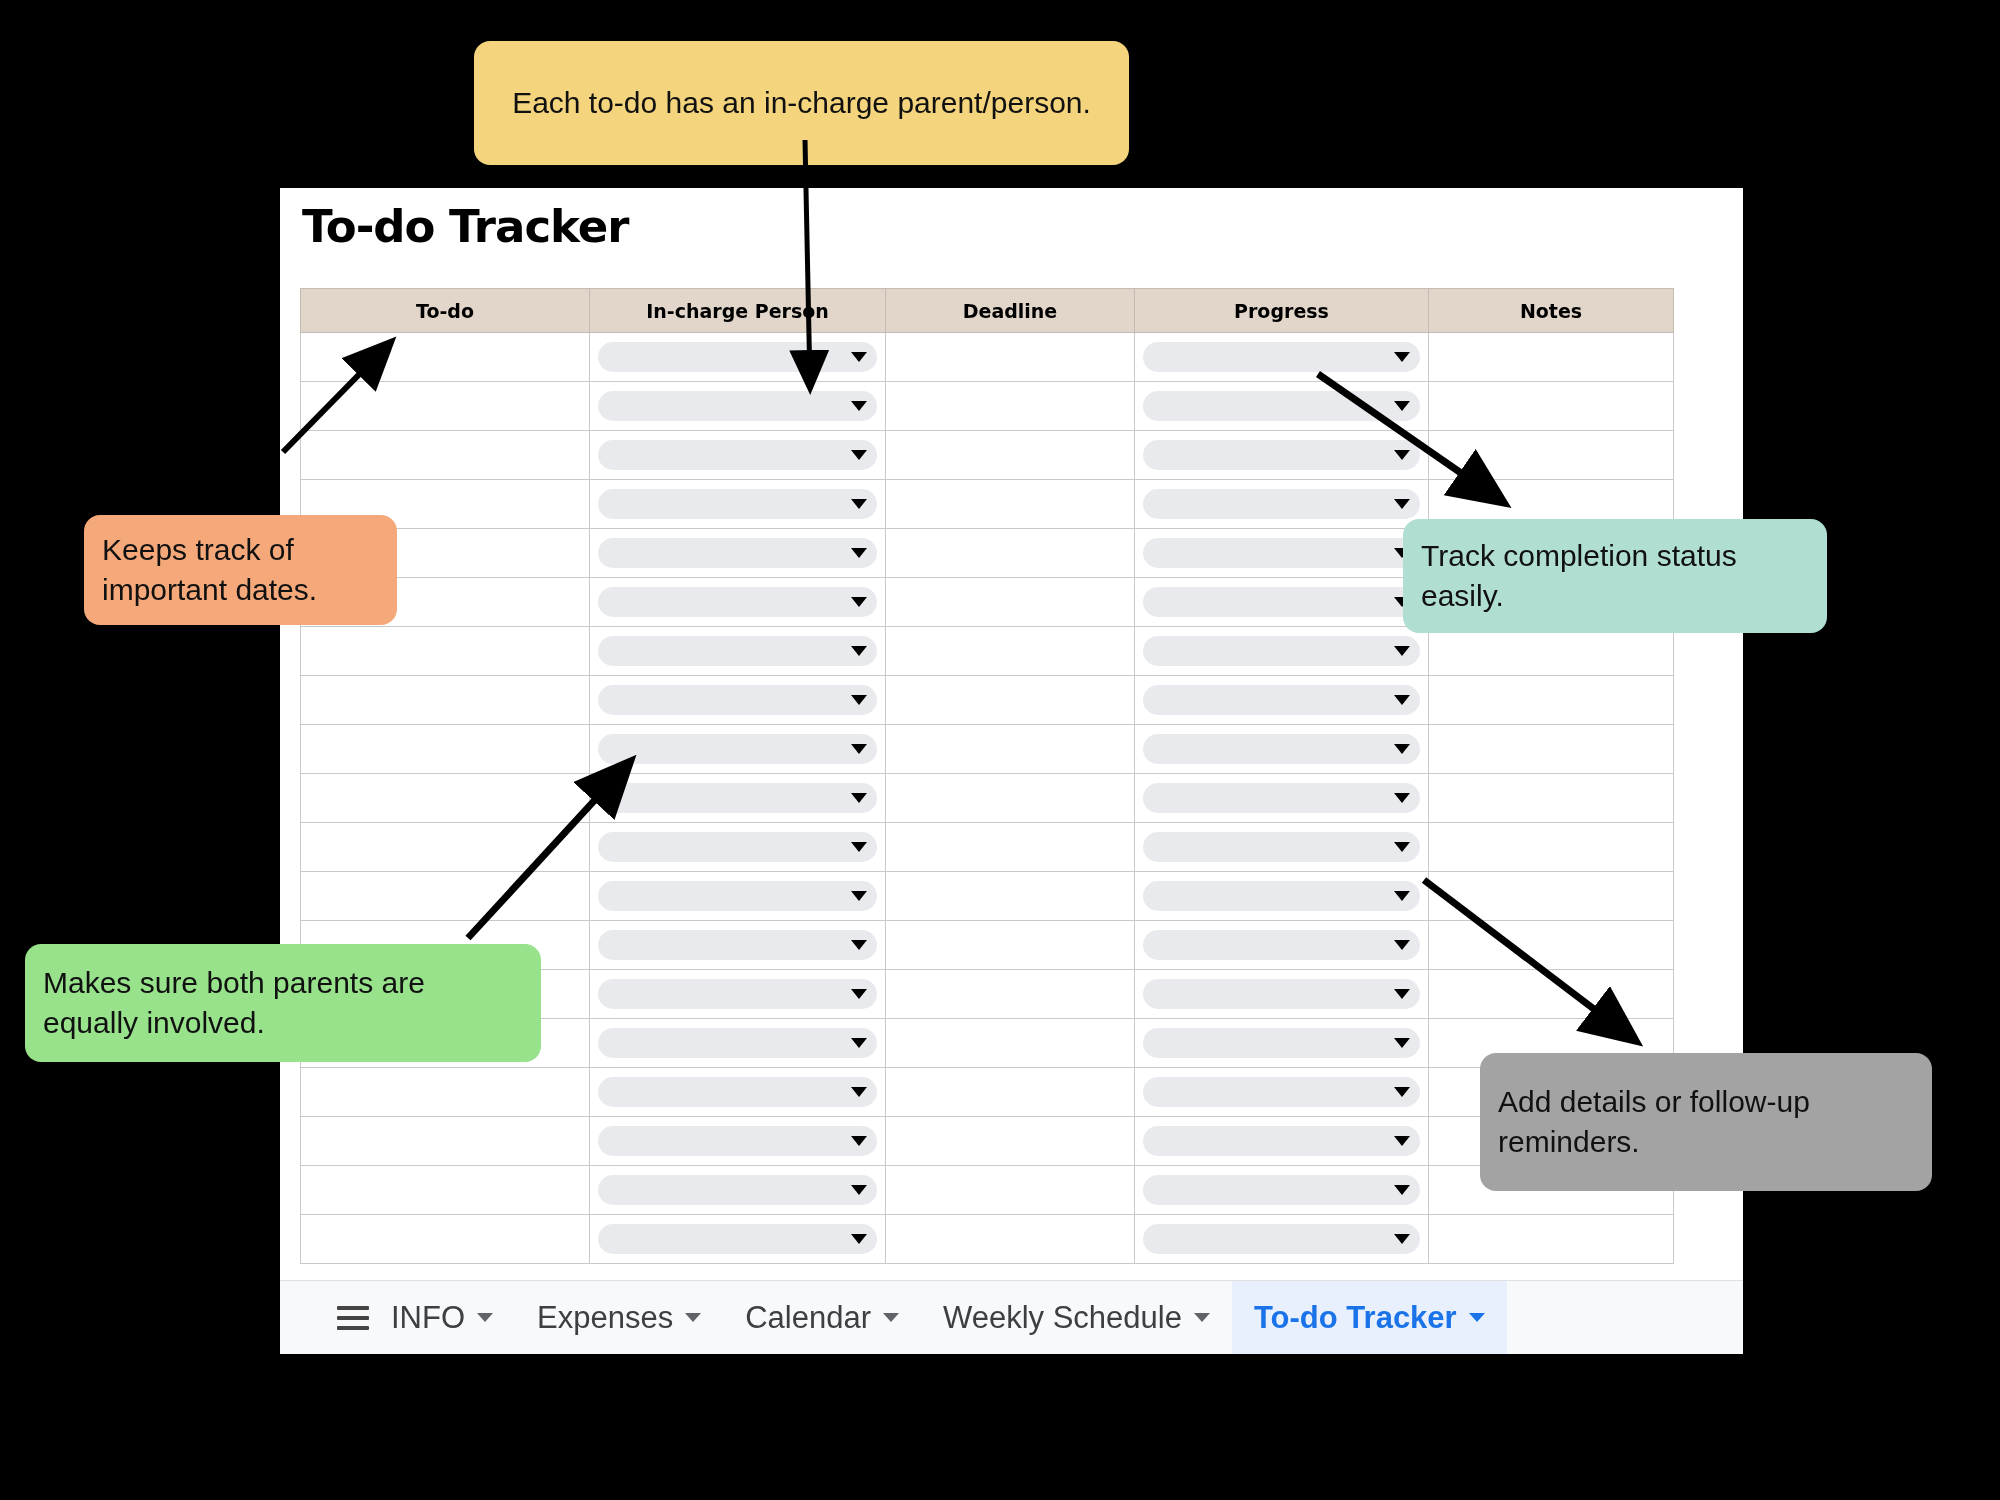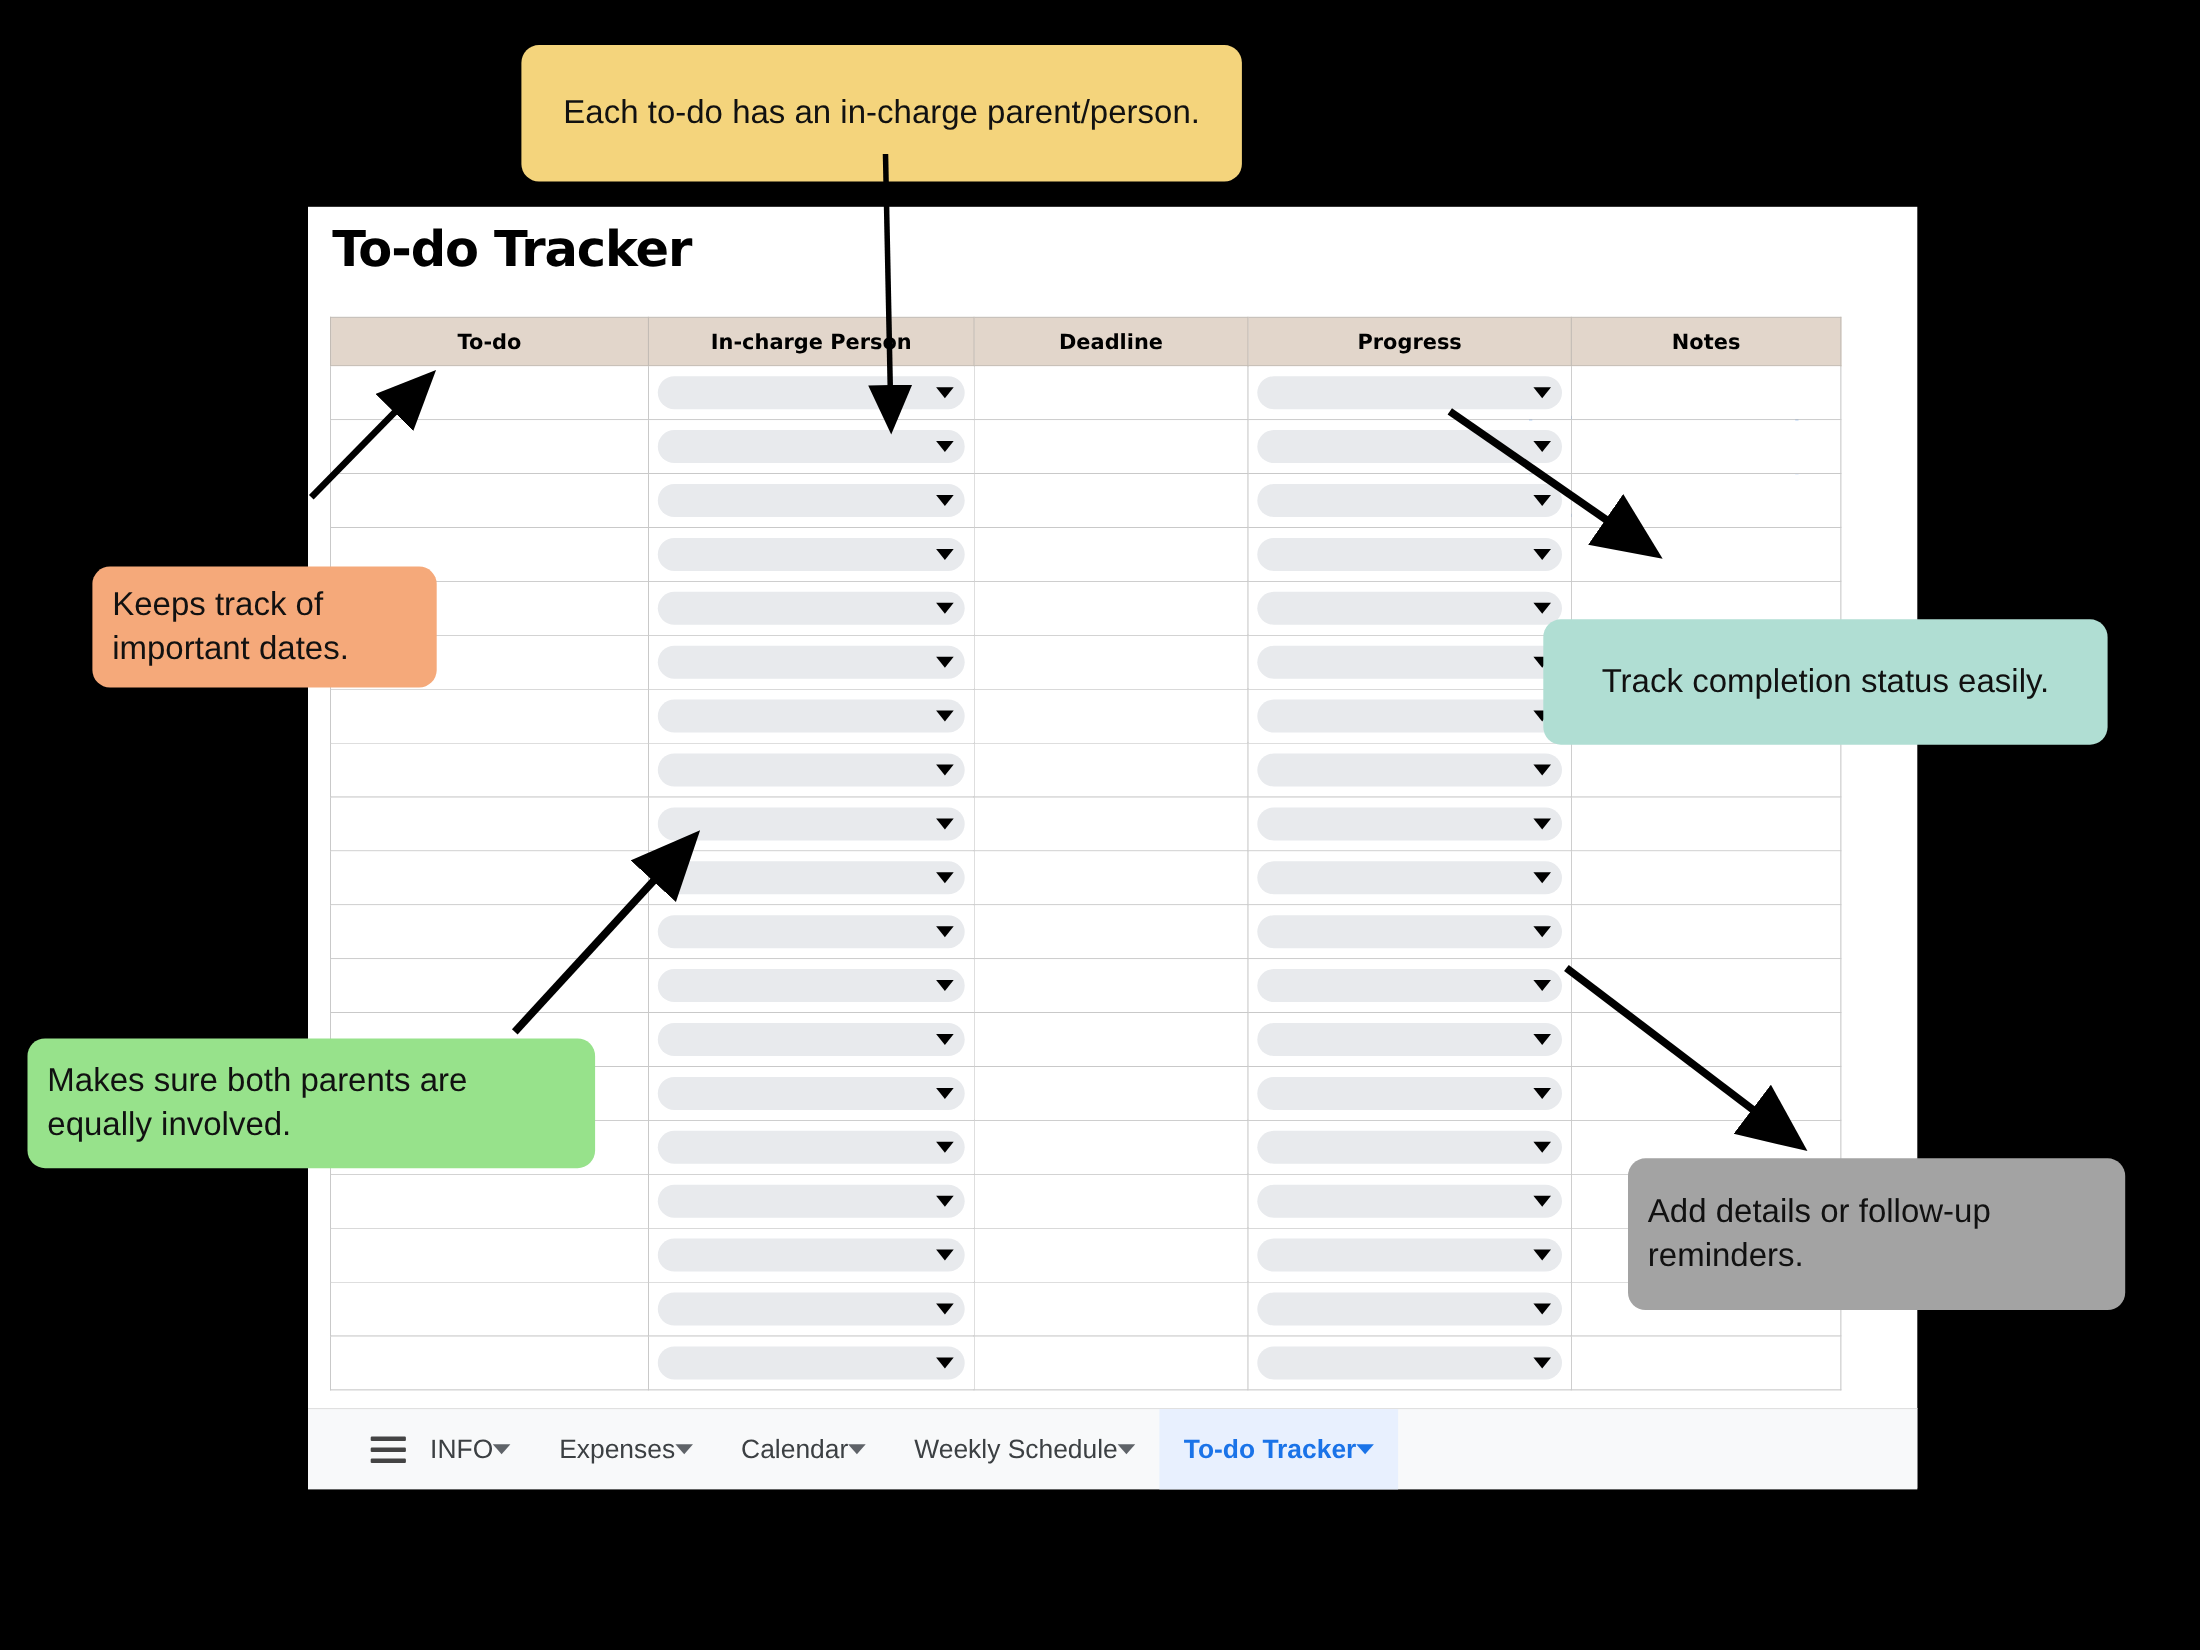--- a/index.html
+++ b/index.html
@@ -41,36 +41,36 @@
   .arr{position:absolute;top:50%;transform:translateY(-50%);width:0;height:0;
        border-left:8px solid transparent;border-right:8px solid transparent;}
   .arr-dark{border-top:10px solid #000;right:18px;}
   .arr-grey{border-top:9px solid #7b7b7b;right:20px;}
 
   
   #tabbar{position:absolute;left:280px;top:1280px;width:1463px;height:73px;
           background:#f8f9fa;border-top:1px solid #e0e0e0;display:flex;align-items:center;}
   #hamb{margin-left:57px;width:32px;display:flex;flex-direction:column;gap:6px;}
   #hamb i{display:block;height:4px;background:#444;border-radius:1px;}
-  .tab{display:flex;align-items:center;padding:0 22px;height:73px;
-       font-size:24px;color:#3c4043;font-family:"Liberation Sans",sans-serif;}
+  .tab{display:flex;align-items:center;gap:12px;padding:0 22px;height:73px;
+       font-size:31px;color:#3c4043;font-family:"Liberation Sans",sans-serif;}
   .tab.active{background:#e8f0fe;color:#1a73e8;font-weight:bold;}
   .tabarr{width:0;height:0;border-left:8px solid transparent;border-right:8px solid transparent;
           border-top:9px solid #5f6368;}
   .tab.active .tabarr{border-top-color:#1a73e8;}
 
   
   .callout{position:absolute;border-radius:16px;text-align:left;
            font-family:"Liberation Sans",sans-serif;font-size:30px;line-height:1.33;
            color:#111;display:flex;align-items:center;justify-content:center;
            box-sizing:border-box;padding:10px 18px;}
   #co-yellow{left:474px;top:41px;width:655px;height:124px;background:#f4d47c;}
   #co-orange{left:84px;top:515px;width:313px;height:110px;background:#f5a97a;}
   #co-green{left:25px;top:944px;width:516px;height:118px;background:#97e28b;}
-  #co-teal{left:1403px;top:519px;width:513px;height:114px;background:#b0ded3;margin-top:44px;}
+  #co-teal{left:1403px;top:519px;width:424px;height:114px;background:#b0ded3;}
   #co-pink{left:1480px;top:1042px;width:452px;height:138px;background:#a3a3a3;margin-top:11px;}
 
   svg#arrows{position:absolute;left:0;top:0;width:2000px;height:1500px;pointer-events:none;}
 </style>
 </head>
 <body>
 
 <div id="sheet">
 
   <div id="title">To-do Tracker</div>

